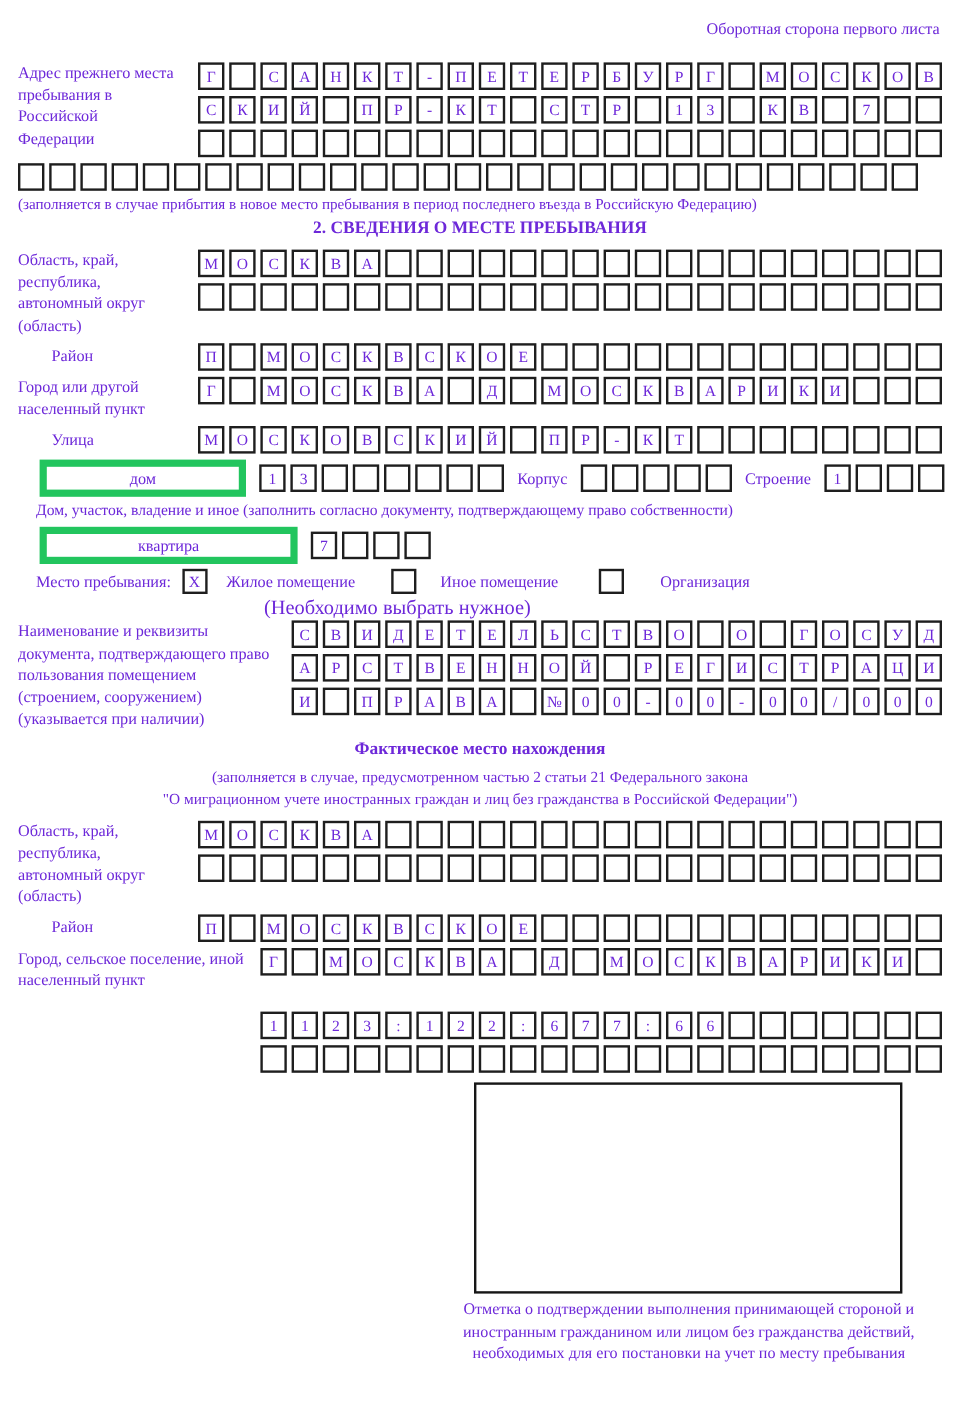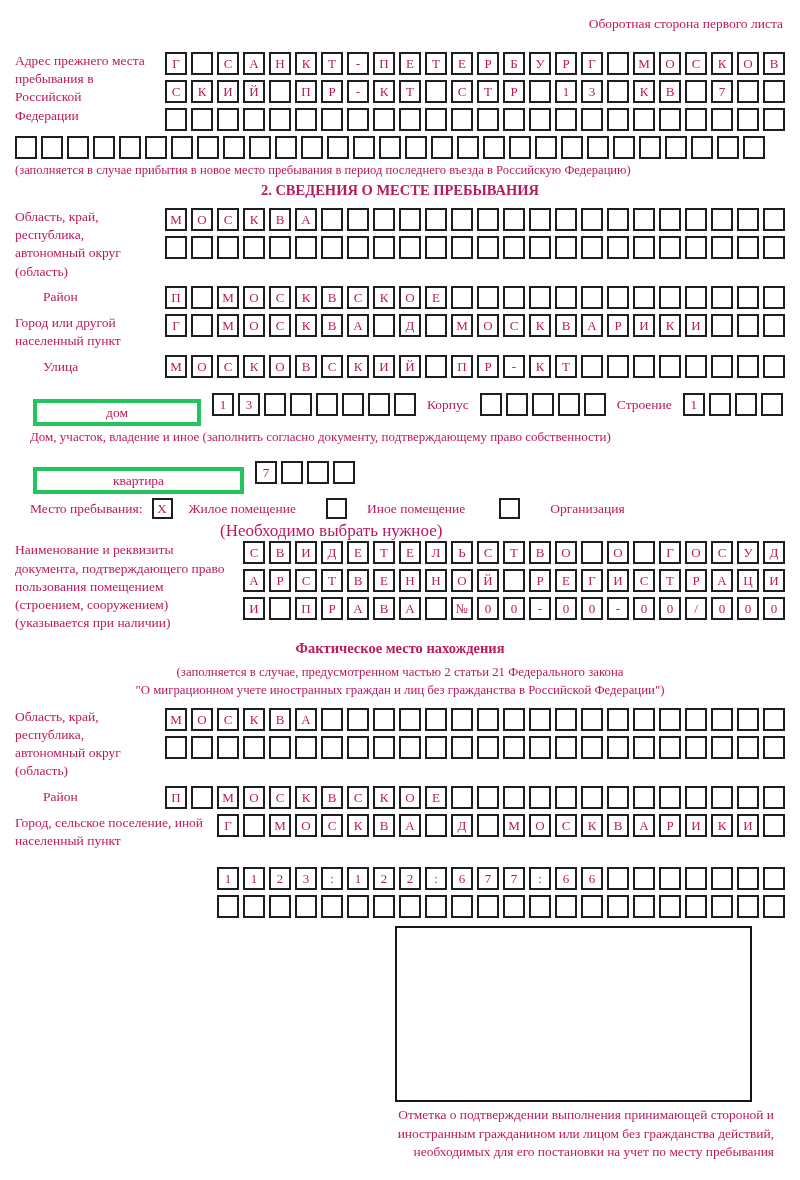--- a/index.html
+++ b/index.html
@@ -1,40 +1,40 @@
 <!DOCTYPE html>
 <html><head>
 <meta charset="utf-8">
 <style>
   html,body { margin:0; padding:0; background:#ffffff; }
   .page {
     position:relative; width:800px; height:1180px; box-sizing:border-box;
-    padding:12px 15px 10px 15px; background:#fff; color:#be185d;
+    padding:12px 15px 10px 15px; background:#fff; color:#6d28d9;
     font-family:"Liberation Serif","DejaVu Serif",serif; overflow:hidden;
   }
   .hdr-note { text-align:right; font-size:13.5px; margin:4px 2px 20px 0; }
 
   .cells { display:flex; gap:4px; flex:none; }
   .cell {
     width:18px; height:19px; border:2px solid #1e1e1e; background:#fff;
     display:inline-flex; align-items:center; justify-content:center;
     font-size:13px; line-height:1; flex:none;
   }
   .group { display:flex; align-items:flex-start; margin-bottom:5px; }
   .group.vcenter { align-items:center;margin-left:28px; }
   .glabel { font-size:13.5px; line-height:1.35; flex:none; }
   .grows { margin-left:auto; display:flex; flex-direction:column; gap:5px; }
   .fullrow { margin:0 0 4px 0; }
   .center-note { text-align:left; font-size:12.6px; margin:2px 0 4px; }
   .sec-title { text-align:center; font-weight:bold; font-size:14.5px; margin:4px 0 9px; }
 
   .houserow { display:flex; align-items:center; margin:2px 0 2px 18px; }
   .widebox {
-    border:4px solid #22c55e; height:19px; display:flex; align-items:center;
-    justify-content:center; font-size:13.5px; flex:none; background:#fff;margin-top:16px;
+    border:6px solid #22c55e; height:19px; display:flex; align-items:center;
+    justify-content:center; font-size:13.5px; flex:none; background:#fff;
   }
   .widebox.dom { width:160px; margin-right:11px; }
   .widebox.kv  { width:203px; margin-right:11px; }
   .inline-label { font-size:13.5px; margin:0 11px; flex:none; }
   .cap { font-size:13px; margin:3px 0 6px 15px; }
 
   .stayrow { display:flex; align-items:center; margin:4px 0 2px 15px; }
   .cbox {
     width:17px; height:17px; border:2px solid #1e1e1e; display:inline-flex;
     align-items:center; justify-content:center; font-size:13px; flex:none;
@@ -48,21 +48,21 @@
   .fact-note { text-align:center; font-size:12.8px; line-height:1.38; }
   .fact-note.last { margin-bottom:8px; }
 
   .offset-rows { margin-top:12px; }
 
   .stamp-box {
     width:353px; height:172px; border:2px solid #161616;
     margin:8px 33px 4px auto; flex:none;
   }
   .stamp-caption {
-    width:400px; margin-left:359px; text-align:right;
+    width:400px; margin-left:359px; text-align:center;
     font-size:13.4px; line-height:1.38;
   }
 </style>
 </head>
 <body>
 
 <div class="page">
 
   <div class="hdr-note">Оборотная сторона первого листа</div>
 

